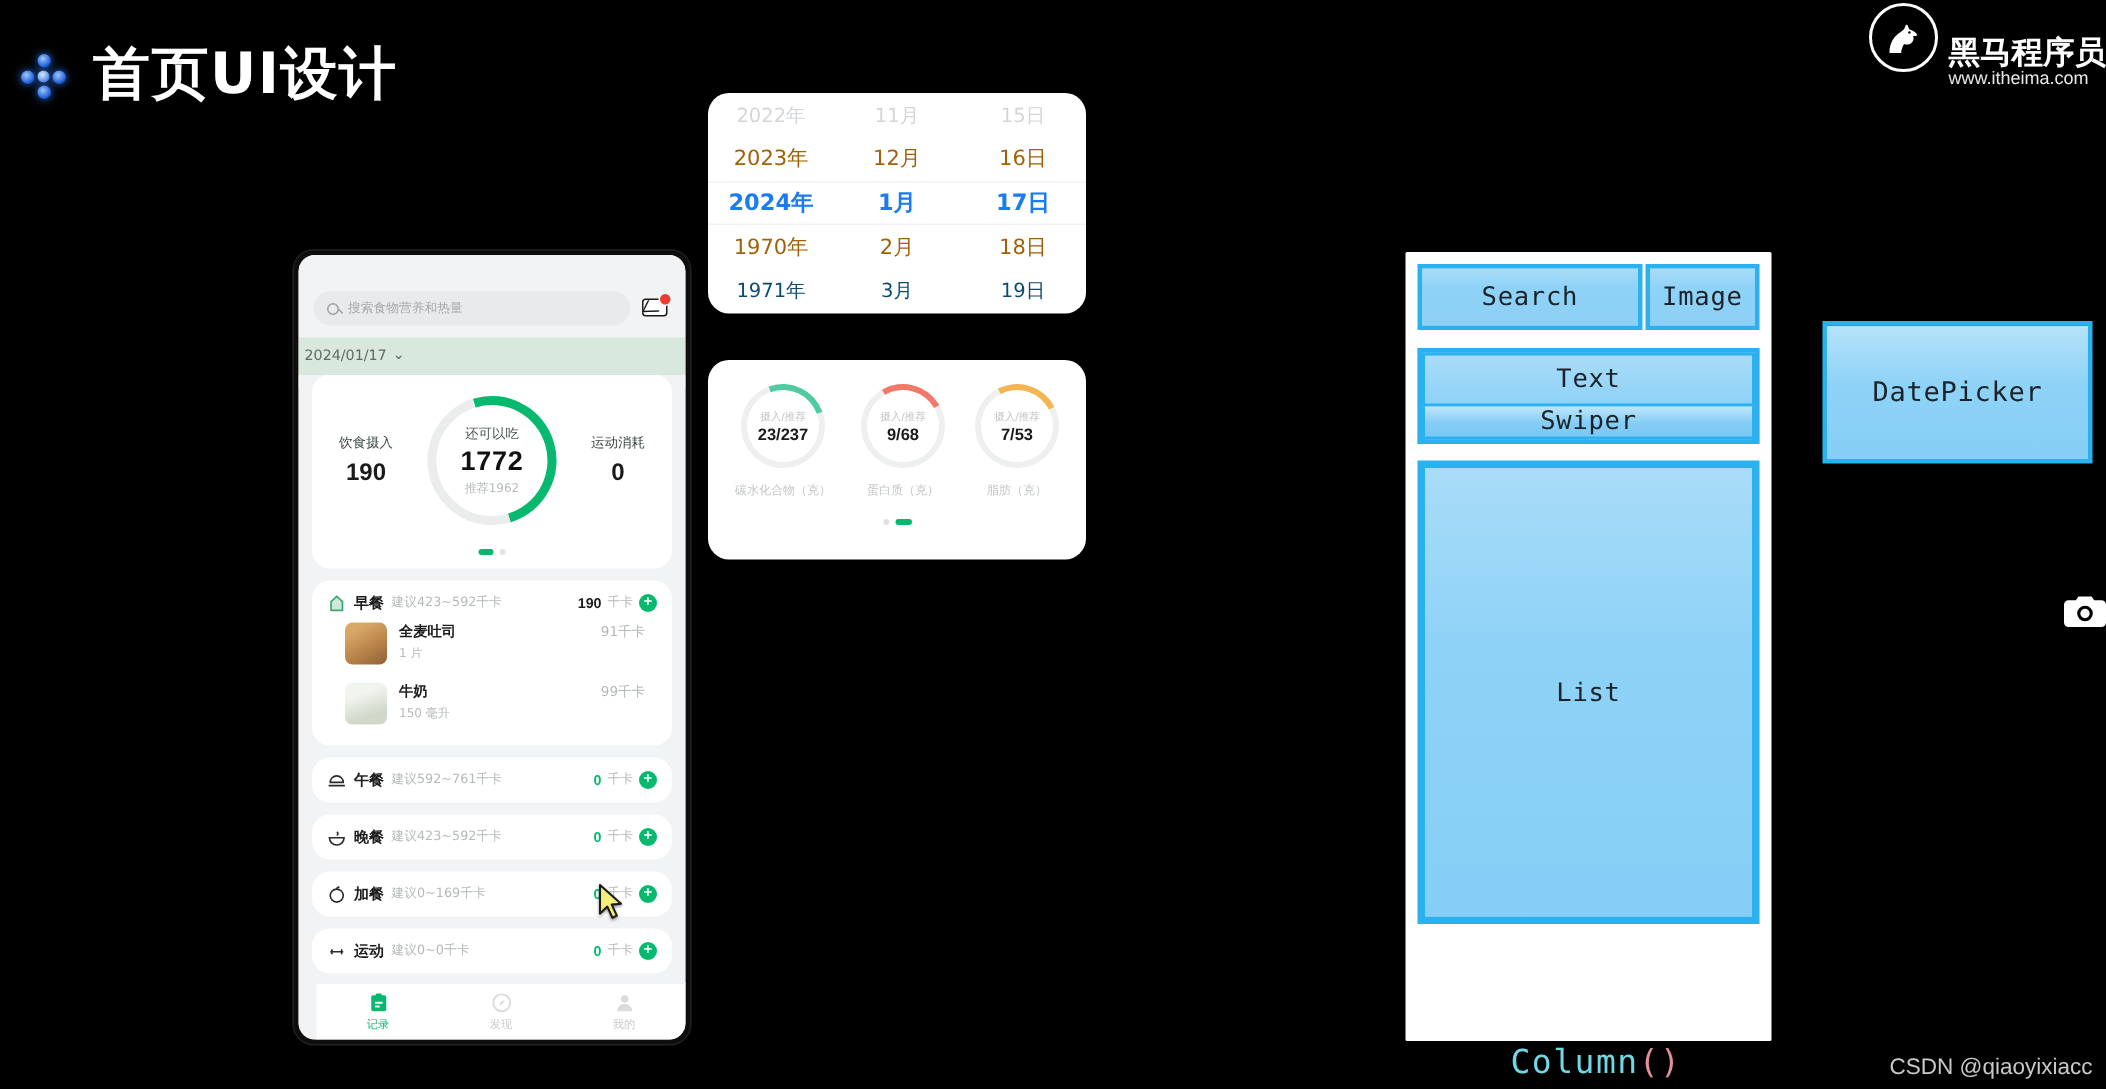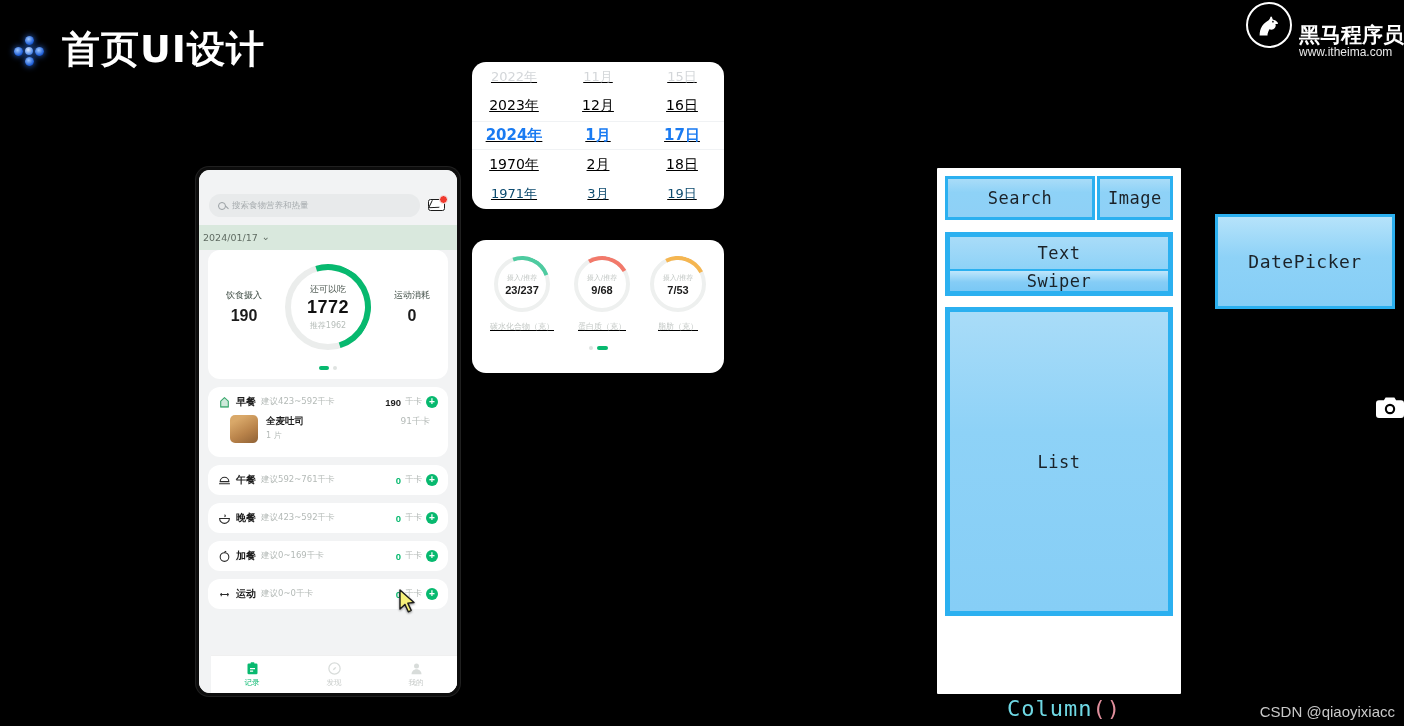--- a/index.html
+++ b/index.html
@@ -162,27 +162,27 @@
   .tab.on .tl { color: #07b96f; }
   .tab .tl { color: #c7cbc9; }
 
   .cursor {
     position: absolute; left: 399px; top: 589px; width: 0; height: 0; z-index: 30;
   }
   .cursor svg { display: block; filter: drop-shadow(0 1px 1px rgba(0,0,0,.45)); }
 
   
   .float-card {
-    position: absolute; background: #fff; border-radius: 14px; overflow: hidden; text-decoration: underline;
+    position: absolute; background: #fff; border-radius: 14px; overflow: hidden;
   }
   #datepicker-card { left: 472px; top: 62px; width: 252px; height: 147px; }
   .dp-rows { display: flex; flex-direction: column; height: 100%; }
   .dp-row { display: flex; align-items: center; height: 38px; }
   .dp-row > div { flex: 1; text-align: center; font-size: 14px;
-                  font-family: "DejaVu Sans", sans-serif; color: #000000; }
+                  font-family: "DejaVu Sans", sans-serif; color: #a16207; }
   .dp-row.faded-top > div { color: #d3d6d9; font-size: 13px; }
   .dp-row.faded-bot > div { color: #0c4a6e; font-size: 13px; }
   .dp-row.sel > div { color: #1a7bf2; font-weight: bold; font-size: 15px; }
   .dp-row.sel { border-top: 1px solid #f0f2f4; border-bottom: 1px solid #f0f2f4; }
 
   #nutrient-card { left: 472px; top: 240px; width: 252px; height: 133px; }
   .nut-row { display: flex; justify-content: space-around; padding: 16px 8px 0 8px; }
   .nut-item { display: flex; flex-direction: column; align-items: center; }
   .nring { position: relative; width: 56px; height: 56px; }
   .nring .trk { position: absolute; inset: 0; border-radius: 50%; border: 4px solid #eef0ef; }
@@ -335,20 +335,28 @@
               </span>
             </div>
             <div class="food-row">
               <div class="food-thumb toast"></div>
               <div class="food-info">
                 <div class="food-name">全麦吐司</div>
                 <div class="food-qty">1 片</div>
               </div>
               <div class="food-kcal">91千卡</div>
             </div>
+            <div class="food-row">
+              <div class="food-thumb milk"></div>
+              <div class="food-info">
+                <div class="food-name">牛奶</div>
+                <div class="food-qty">150 毫升</div>
+              </div>
+              <div class="food-kcal">99千卡</div>
+            </div>
           </div>
         </div>
 
         <div class="ph-card">
           <div class="meal">
             <div class="meal-head">
               <svg class="meal-ico" viewBox="0 0 24 24">
                   <path fill="none" stroke="#2a2a2a" stroke-width="2" d="M3 14h18M4 14a8 8 0 0 1 16 0M2 18h20"></path>
                 </svg>
               <span class="meal-name">午餐</span>

